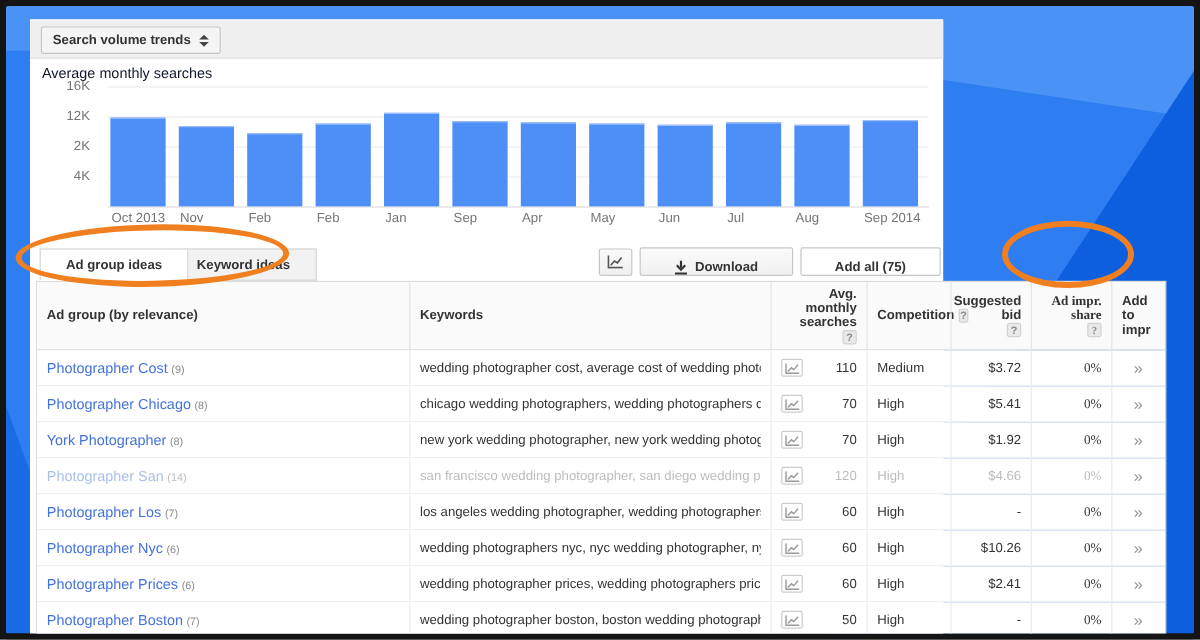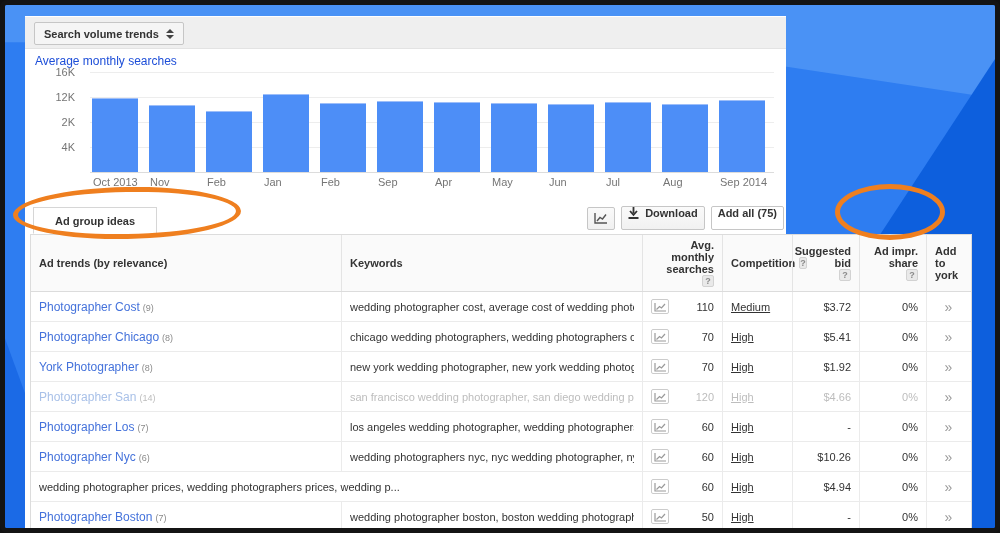--- a/index.html
+++ b/index.html
@@ -15,71 +15,71 @@
   .toolbar { position:absolute; left:0; top:1px; width:100%; height:32px; background:#efefef; border-bottom:1px solid #e3e3e3; }
   .dd-btn { position:absolute; left:9px; top:5px; height:23px; padding:0 9px; background:#f5f5f5;
             border:1px solid #c6c6c6; border-radius:2px; font-size:11px; font-weight:bold; color:#333;
             display:flex; align-items:center; gap:7px; cursor:pointer; }
   .sort-arrows { display:inline-flex; flex-direction:column; gap:2px; }
   .sort-arrows i { display:block; width:0; height:0; border-left:4px solid transparent; border-right:4px solid transparent; }
   .sort-arrows .up { border-bottom:4px solid #444; }
   .sort-arrows .dn { border-top:4px solid #444; }
 
   
-  .chart-title { position:absolute; left:10px; top:38px; font-size:12px; color:#1d4ed8; }
+  .chart-title { position:absolute; left:10px; top:38px; font-size:12px; color:#0f172a; }
   .plot-wrap { position:absolute; left:0; top:56px; width:100%; height:125px;text-decoration:underline; }
   .ygutter { position:absolute; left:0; top:0; width:58px; height:100px; }
   .ytick { position:absolute; right:8px; font-size:11px; color:#757575; }
   .plot { position:absolute; left:65px; right:12px; top:0; height:100px; }
   .gridline { position:absolute; left:0; right:0; height:1px; background:#ededed; }
   .gridline.base { background:#dcdcdc; }
   .bars { position:absolute; left:0; right:0; bottom:0; top:0; display:flex; align-items:flex-end; }
   .bar-slot { flex:1; height:100%; position:relative; }
   .bar { position:absolute; bottom:0; left:2px; right:9px; border-top:1px solid #9dbef9; }
   .bar-label { position:absolute; top:104px; left:3px; font-size:11px; color:#757575; white-space:nowrap; }
 
   
   .tabs-row { position:absolute; left:0; top:183px; width:100%; height:35px; }
   .tab { position:absolute; bottom:0; height:27px; padding:0 21px; display:flex; align-items:center;
          font-size:11px; font-weight:bold; color:#333; border:1px solid #d6d6d6; cursor:pointer; }
   .tab.active { background:#fff; border-bottom:1px solid #fff; z-index:2; }
   .tab.inactive { background:#f2f2f2; }
   .actions { position:absolute; right:2px; bottom:4px; display:flex; gap:6px; align-items:center; }
   .icon-btn { width:28px; height:23px; background:linear-gradient(#fafafa,#f0f0f0); border:1px solid #c6c6c6;
               border-radius:2px; display:flex; align-items:center; justify-content:center; cursor:pointer; }
-  .btn { height:24px; padding:0 6px; background:linear-gradient(#fafafa,#f1f1f1); border:1px solid #c6c6c6;
-         border-radius:2px; font-size:11px; font-weight:bold; color:#333; display:flex; align-items:flex-start; gap:6px; cursor:pointer; }
+  .btn { height:24px; padding:0 28px; background:linear-gradient(#fafafa,#f1f1f1); border:1px solid #c6c6c6;
+         border-radius:2px; font-size:11px; font-weight:bold; color:#333; display:flex; align-items:flex-end; gap:6px; cursor:pointer; }
   .btn.white { background:#fff; }
 
   
   .table { position:absolute; left:5px; top:218px; width:942px; border:1px solid #dcdcdc; font-size:11px; }
   .thead { display:flex; background:#fafafa; border-bottom:1px solid #dcdcdc; font-weight:bold; color:#333; }
   .th { padding:4px 8px; min-height:28px; display:flex; align-items:center; border-left:1px solid #e4e4e4; line-height:12px; }
   .th:first-child { border-left:none; }
   .trow { display:flex; height:30px; border-bottom:1px solid #ebebeb; background:#fff;text-align:center; }
   .trow:last-child { border-bottom:none; }
   .c { border-left:1px solid #ebebeb; padding:0 8px; display:flex; align-items:center; overflow:hidden; }
   .c:first-child { border-left:none; }
   .w-adg { width:310px; } .w-kw { flex:1; } .w-avg { width:80px; } .w-comp { width:70px; }
-  .w-bid { width:67px; } .w-share { width:67px; } .w-plan { width:45px; }
+  .w-bid { width:67px; } .w-share { width:67px;font-family:Liberation Serif, serif; } .w-plan { width:45px; }
   .adg-link { color:#4472db; font-size:12px; text-decoration:none; white-space:nowrap; cursor:pointer; }
   .adg-cnt { font-size:9px; color:#8a8a8a; margin-left:3px; }
   .kw-text { color:#333; white-space:nowrap; overflow:hidden; }
   .c.num { justify-content:space-between; }
   .c.right { justify-content:flex-end; color:#333; }
   .c.center { justify-content:center; }
   .chev { color:#9a9a9a; font-size:14px; letter-spacing:1px; cursor:pointer; }
   .help { display:inline-block; width:12px; height:12px; background:#e9e9e9; border:1px solid #d2d2d2;
           border-radius:2px; color:#8a8a8a; font-size:9px; font-weight:bold; line-height:11px; text-align:center; margin-left:4px; cursor:pointer; }
   .th.two { flex-direction:column; align-items:flex-end; justify-content:center; text-align:right; }
   .trend-ic { width:18px; height:15px; background:#fff; border:1px solid #ccc; border-radius:2px;
               display:inline-flex; align-items:center; justify-content:center; flex:none; cursor:pointer; }
   .trow.muted .adg-link { color:#a9c1e8; }
   .trow.muted .adg-cnt, .trow.muted .kw-text, .trow.muted .c.right, .trow.muted .comp-text { color:#bdbdbd; }
-  .comp-text { color:#333;text-decoration:underline; }
+  .comp-text { color:#333; }
 
   
   .annot { position:absolute; border:5px solid #ef7f1f; border-radius:50%; pointer-events:none; z-index:10; }
   .annot.tabs { left:8px; top:182px; width:228px; height:52px; transform:rotate(-1deg); }
   .annot.dl { left:830px; top:179px; width:110px; height:56px; }
 </style>
 </head>
 <body>
 
 <div class="outer">
@@ -124,26 +124,26 @@
             </div>
             <div class="bar-slot">
               <div class="bar" style="height: 67.5%; background: rgb(77, 142, 247);"></div>
               <div class="bar-label">Nov</div>
             </div>
             <div class="bar-slot">
               <div class="bar" style="height: 60.625%; background: rgb(77, 142, 247);"></div>
               <div class="bar-label">Feb</div>
             </div>
             <div class="bar-slot">
+              <div class="bar" style="height: 68.75%; background: rgb(77, 142, 247);"></div>
+              <div class="bar-label">Feb</div>
+            </div>
+            <div class="bar-slot">
               <div class="bar" style="height: 78.125%; background: rgb(77, 142, 247);"></div>
               <div class="bar-label">Jan</div>
-            </div>
-            <div class="bar-slot">
-              <div class="bar" style="height: 68.75%; background: rgb(77, 142, 247);"></div>
-              <div class="bar-label">Feb</div>
             </div>
             <div class="bar-slot">
               <div class="bar" style="height: 70.625%; background: rgb(77, 142, 247);"></div>
               <div class="bar-label">Sep</div>
             </div>
             <div class="bar-slot">
               <div class="bar" style="height: 70%; background: rgb(77, 142, 247);"></div>
               <div class="bar-label">Apr</div>
             </div>
             <div class="bar-slot">
@@ -166,20 +166,23 @@
               <div class="bar" style="height: 71.875%; background: rgb(77, 142, 247);"></div>
               <div class="bar-label">Sep 2014</div>
             </div>
           </div>
       </div>
     </div>
 
     <div class="tabs-row">
       <div class="tab active" style="left:8px">
         <span>Ad group ideas</span>
+      </div>
+      <div class="tab inactive" style="left:117px">
+        <span>Keyword ideas</span>
       </div>
       <div class="actions">
         <div class="icon-btn">
           <svg width="14" height="12" viewBox="0 0 14 12">
             <path d="M1 1 V11 H13" stroke="#555" stroke-width="1.4" fill="none"></path>
             <path d="M3 9 L6 5.5 L8.5 7 L12 2.5" stroke="#555" stroke-width="1.4" fill="none"></path>
           </svg>
         </div>
         <div class="btn">
           <svg width="11" height="12" viewBox="0 0 11 12">
@@ -191,21 +194,21 @@
         </div>
         <div class="btn white">
           <span>Add all (75)</span>
         </div>
       </div>
     </div>
 
     <div class="table">
       <div class="thead">
         <div class="th w-adg">
-            <span>Ad trends (by relevance)</span>
+            <span>Ad group (by relevance)</span>
           </div>
         <div class="th w-kw">
             <span>Keywords</span>
           </div>
         <div class="th w-avg two">
             <span>Avg. monthly searches</span>
             <span class="help">?</span>
           </div>
         <div class="th w-comp">
             <span>Competition</span>
@@ -213,21 +216,21 @@
           </div>
         <div class="th w-bid two">
             <span>Suggested bid</span>
             <span class="help">?</span>
           </div>
         <div class="th w-share two">
             <span>Ad impr. share</span>
             <span class="help">?</span>
           </div>
         <div class="th w-plan">
-            <span>Add to york</span>
+            <span>Add to impr</span>
           </div>
       </div>
       <div id="tbody">
           <div class="trow">
             <div class="c w-adg">
               <a class="adg-link">Photographer Cost<span class="adg-cnt">(9)</span></a>
             </div>
             <div class="c w-kw">
               <span class="kw-text">wedding photographer cost, average cost of wedding photographer, cost...</span>
             </div>
@@ -368,36 +371,39 @@
             <div class="c w-comp">
               <span class="comp-text">High</span>
             </div>
             <div class="c w-bid right">$10.26</div>
             <div class="c w-share right">0%</div>
             <div class="c w-plan center">
               <span class="chev">»</span>
             </div>
           </div>
           <div class="trow">
+            <div class="c w-adg">
+              <a class="adg-link">Photographer Prices<span class="adg-cnt">(6)</span></a>
+            </div>
             <div class="c w-kw">
               <span class="kw-text">wedding photographer prices, wedding photographers prices, wedding p...</span>
             </div>
             <div class="c w-avg num">
               <span class="trend-ic">
                 <svg width="13" height="10" viewBox="0 0 13 10">
                   <path d="M1 1 V9 H12" stroke="#9a9a9a" stroke-width="1.2" fill="none"></path>
                   <path d="M2.5 7.5 L5.5 4.5 L7.5 6 L11 2" stroke="#9a9a9a" stroke-width="1.2" fill="none"></path>
                 </svg>
               </span>
               <span class="c right" style="border:none;padding:0">60</span>
             </div>
             <div class="c w-comp">
               <span class="comp-text">High</span>
             </div>
-            <div class="c w-bid right">$4.94</div>
+            <div class="c w-bid right">$2.41</div>
             <div class="c w-share right">0%</div>
             <div class="c w-plan center">
               <span class="chev">»</span>
             </div>
           </div>
           <div class="trow">
             <div class="c w-adg">
               <a class="adg-link">Photographer Boston<span class="adg-cnt">(7)</span></a>
             </div>
             <div class="c w-kw">

